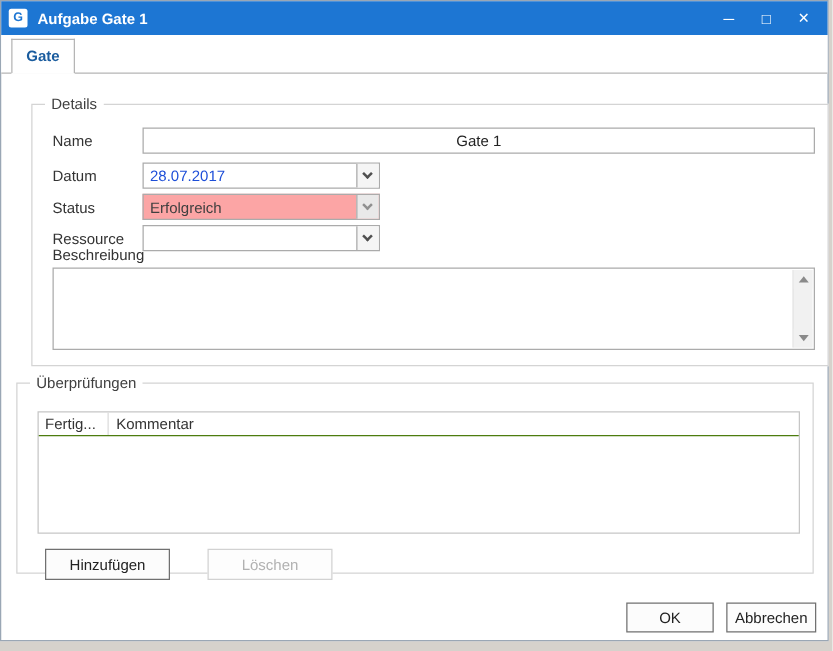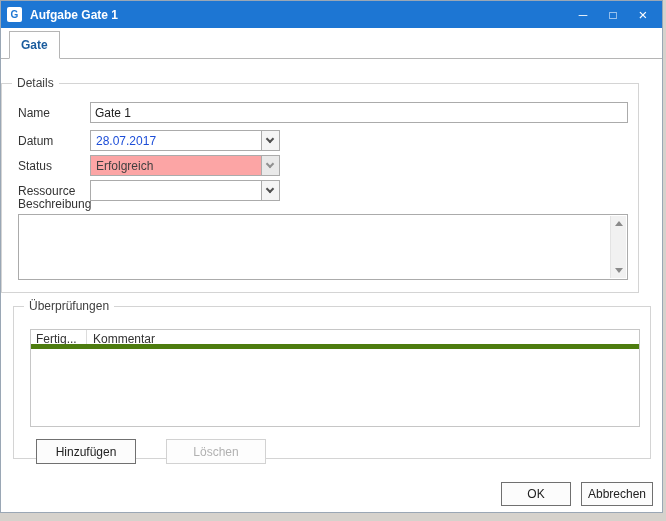--- a/index.html
+++ b/index.html
@@ -41,21 +41,21 @@
     background:#ffffff; border:1px solid #b5b5b5; border-bottom:1px solid #ffffff;
     display:flex; align-items:center;
     color:#1a5c9e; font-weight:bold; font-size:12px;
   }
   
   .groupbox { position:absolute; border:1px solid #d4d4d4; background:#ffffff; }
   .legend {
     position:absolute; top:-8px; left:10px; background:#ffffff;
     padding:0 5px; font-size:12px; color:#404040;
   }
-  #details-box { left:0; top:82px; width:638px; height:210px; }
+  #details-box { left:24px; top:82px; width:638px; height:210px; }
   #checks-box  { left:12px; top:305px; width:638px; height:153px;padding-left:28px; }
   
   .field-label { position:absolute; left:16px; color:#333; }
   .text-input {
     position:absolute; left:88px; width:538px; height:21px;
     border:1px solid #ababab; padding:0 4px; font-size:12px;
     font-family:inherit; color:#222; background:#fff;
   }
   .combo {
     position:absolute; left:88px; width:190px; height:21px;
@@ -100,21 +100,21 @@
     width:0; height:0; border-left:4px solid transparent;
     border-right:4px solid transparent; border-top:5px solid #8a8a8a;
   }
   
   .table {
     position:absolute; left:16px; top:22px; width:610px; height:98px;
     border:1px solid #c6c6c6; background:#ffffff;
   }
   .thead {
     position:absolute; top:0; left:0; right:0; height:19px;
-    border-bottom:5px solid #4d7c0f; display:flex;
+    border-bottom:1px solid #4d7c0f; display:flex;
   }
   .th1 { width:56px; border-right:1px solid #dcdcdc; padding:2px 5px; color:#333;
          white-space:nowrap; overflow:hidden; }
   .th2 { flex:1; padding:2px 6px; color:#333; }
   
   .btn {
     position:absolute; height:25px; border:1px solid #707070; background:#fcfcfc;
     font-size:12px; color:#222; display:flex; align-items:center; justify-content:center;
     font-family:inherit; cursor:default;
   }
@@ -140,21 +140,21 @@
   </div>
 
   <div class="tabstrip">
     <div class="tab">Gate</div>
   </div>
 
   <div class="groupbox" id="details-box">
     <div class="legend">Details</div>
 
     <div class="field-label" style="top:22px;">Name</div>
-    <input class="text-input" style="top: 18px;" value="Gate 1">
+    <input class="text-input" style="top: 18px; text-align: center;" value="Gate 1">
 
     <div class="field-label" style="top:50px;">Datum</div>
     <div class="combo" style="top:46px;">
       <div class="value">28.07.2017</div>
       <div class="arrow-btn">
         <div class="chevron"></div>
       </div>
     </div>
 
     <div class="field-label" style="top:75px;">Status</div>

